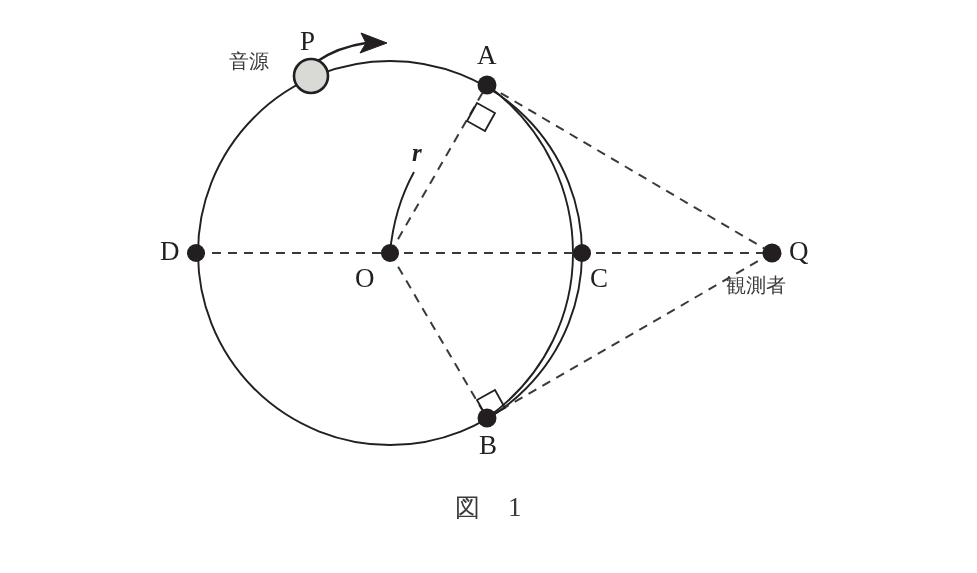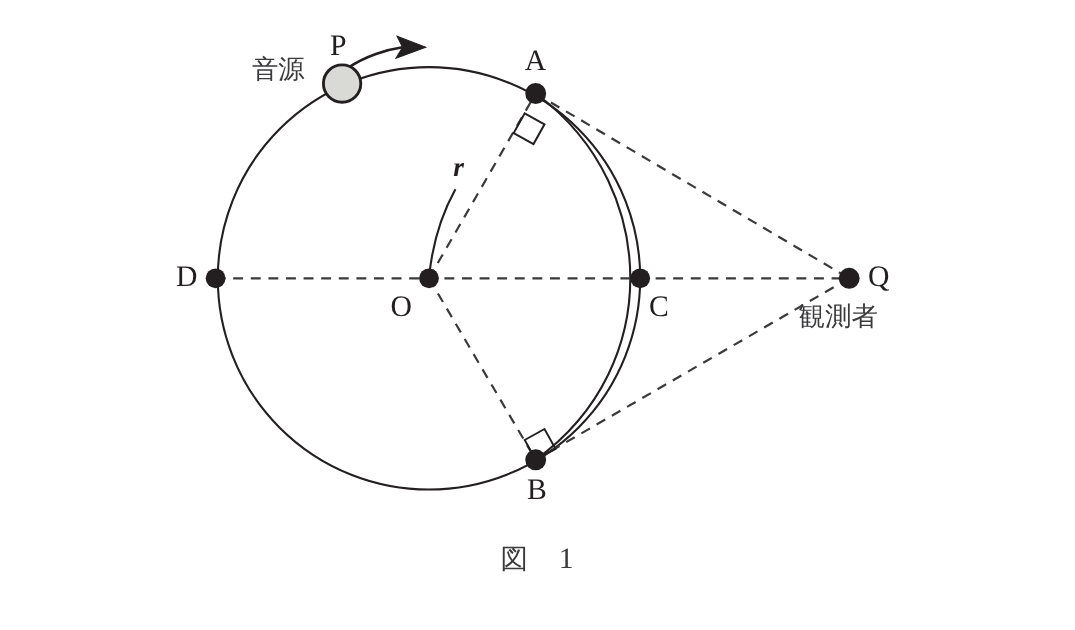--- a/index.html
+++ b/index.html
@@ -42,21 +42,21 @@
     font-weight: 400;
   }
   .lbl-r {
     font-family: "Liberation Serif", "DejaVu Serif", serif;
     font-size: 25px;
     font-style: italic;
     font-weight: 600;
   }
   .lbl-jp {
     font-family: "DejaVu Sans", "Liberation Sans", sans-serif;
-    font-size: 24px;
+    font-size: 20px;
     font-weight: 400;
     letter-spacing: 0px;
     color: #3a3a3c;
   }
   .lbl-caption {
     font-family: "DejaVu Sans", "Liberation Sans", sans-serif;
     font-size: 25px;
     color: #3a3a3c;
   }
   .lbl-caption .capnum {

